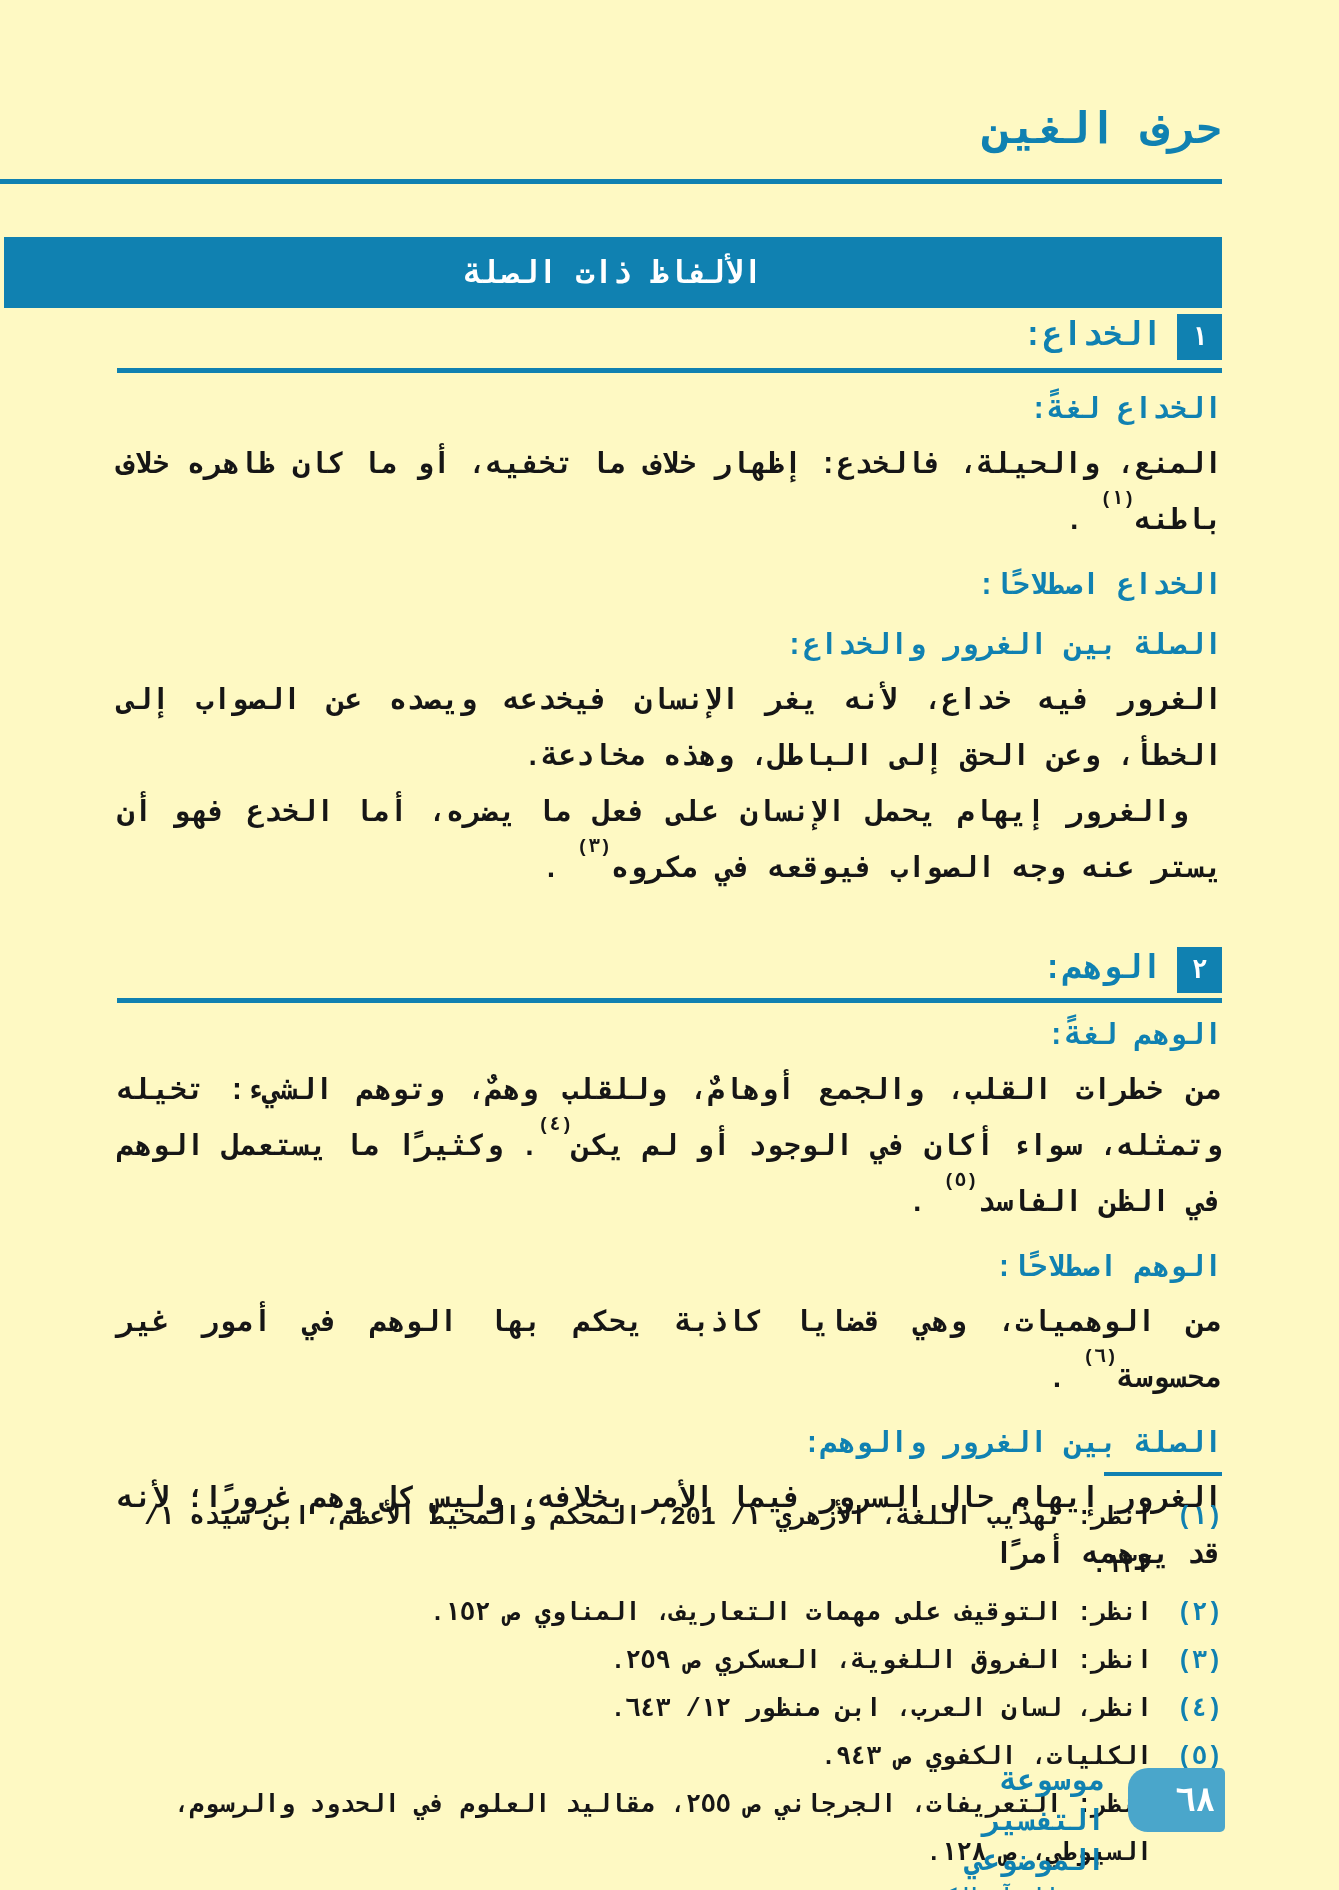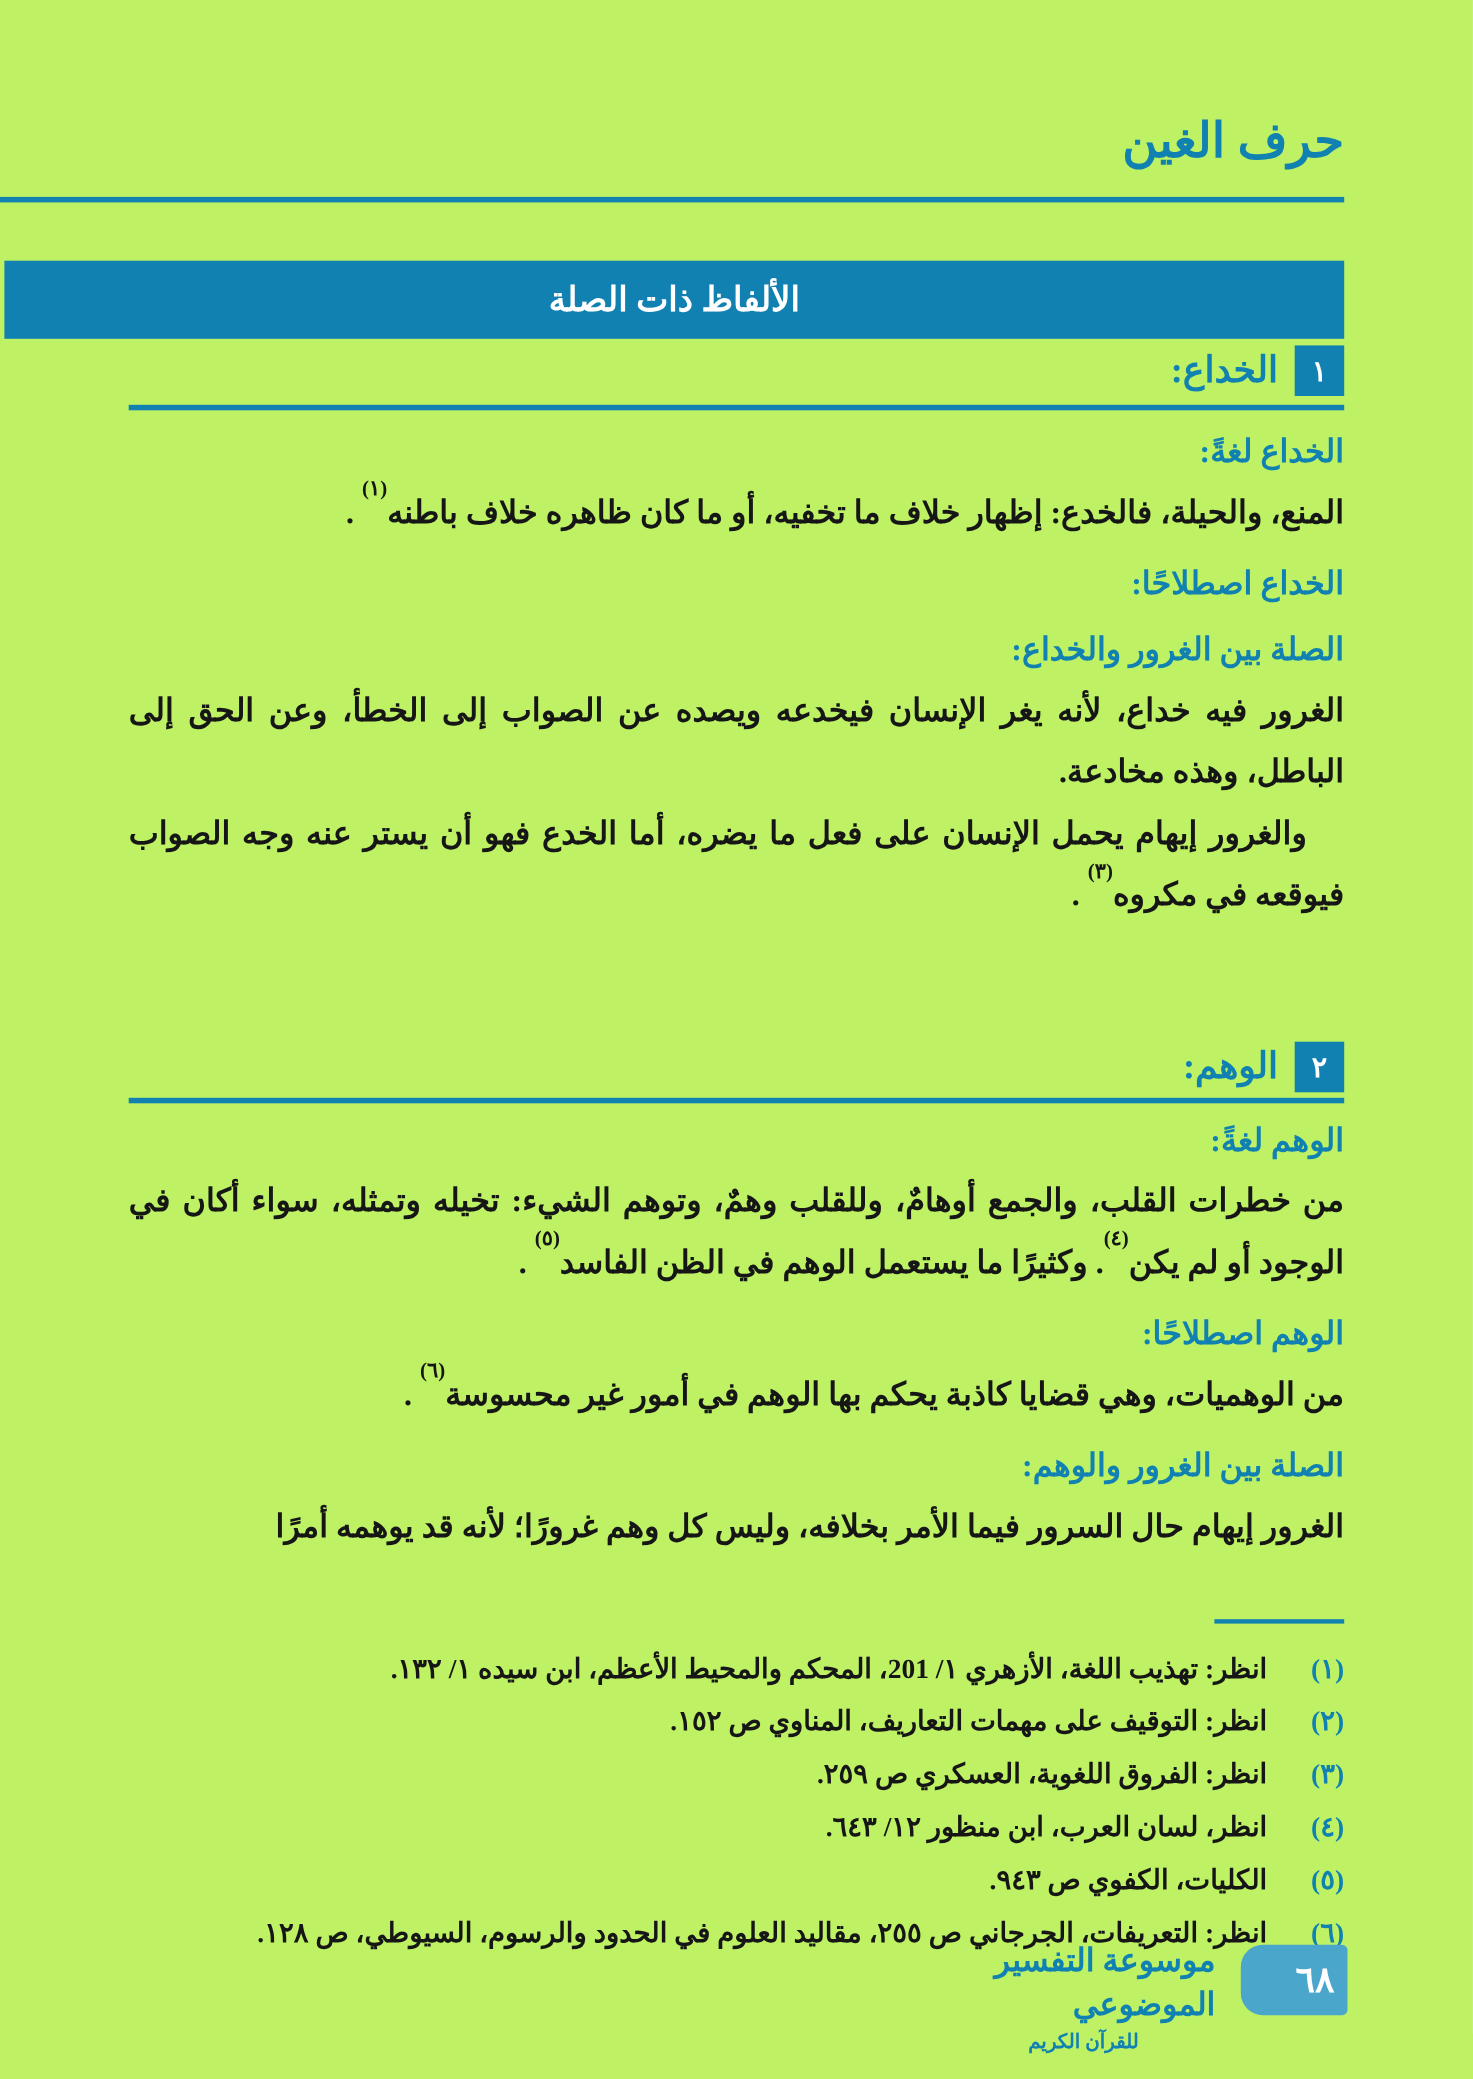--- a/index.html
+++ b/index.html
@@ -1,23 +1,23 @@
 <!DOCTYPE html>
 <html lang="ar" dir="rtl"><head>
 <meta charset="utf-8">
 <style>
   html, body { margin: 0; padding: 0; background: #ffffff; }
   .page {
     position: relative;
     width: 1339px;
     height: 1890px;
-    background: #bef264;
+    background: #fef9c3;
     direction: rtl;
     overflow: hidden;
-    font-family: Liberation Serif, serif;
+    font-family: Liberation Mono, monospace;
     color: #161616;
   }
 
   
   .chapter-title {
     position: absolute;
     top: 102px;
     right: 117px;
     color: #1081b1;
     font-size: 44px;

